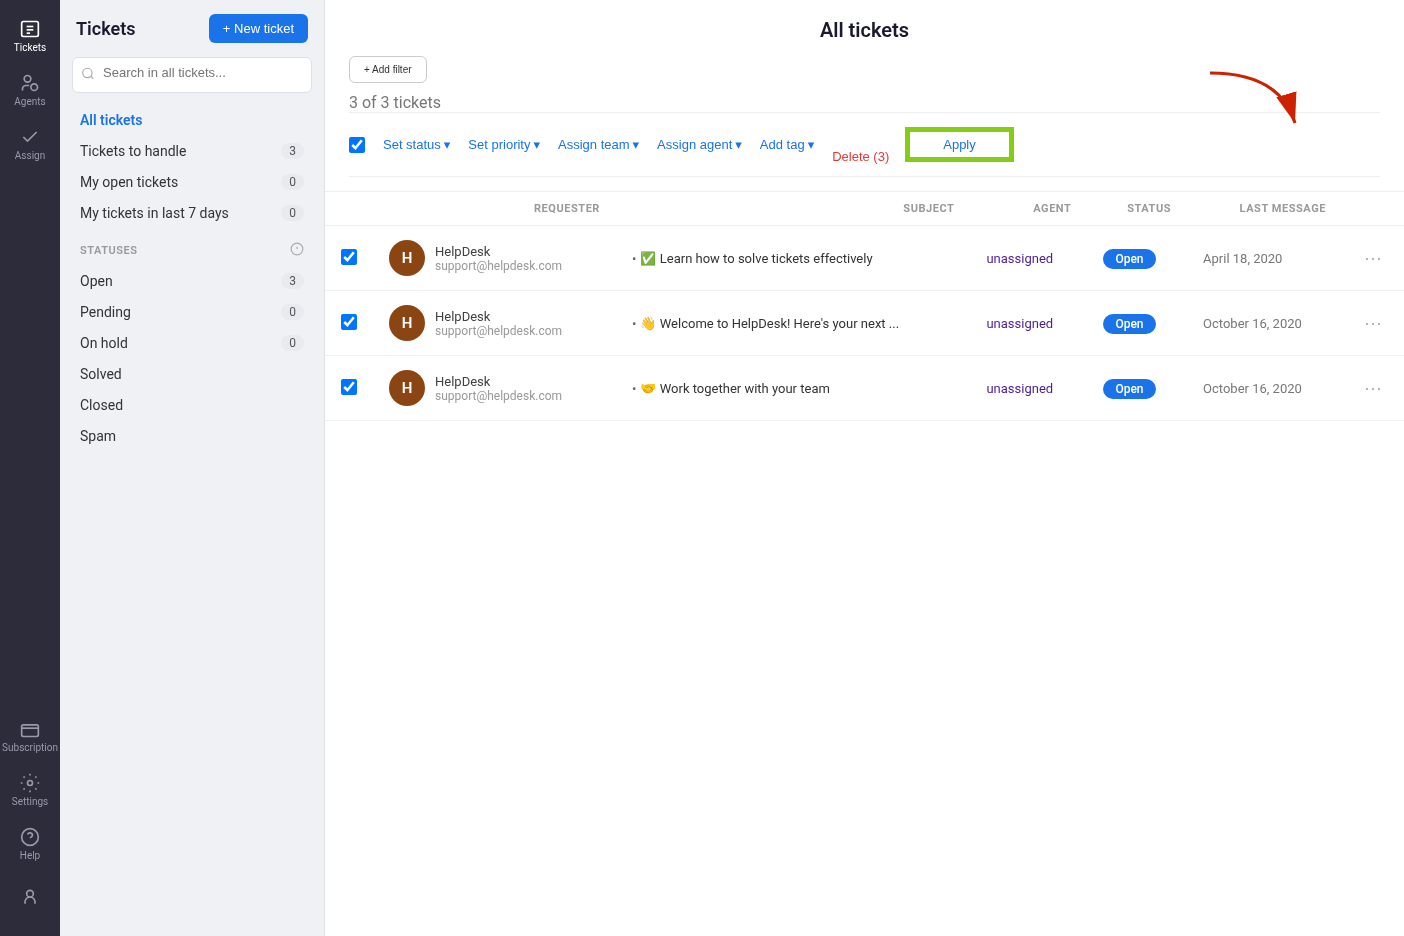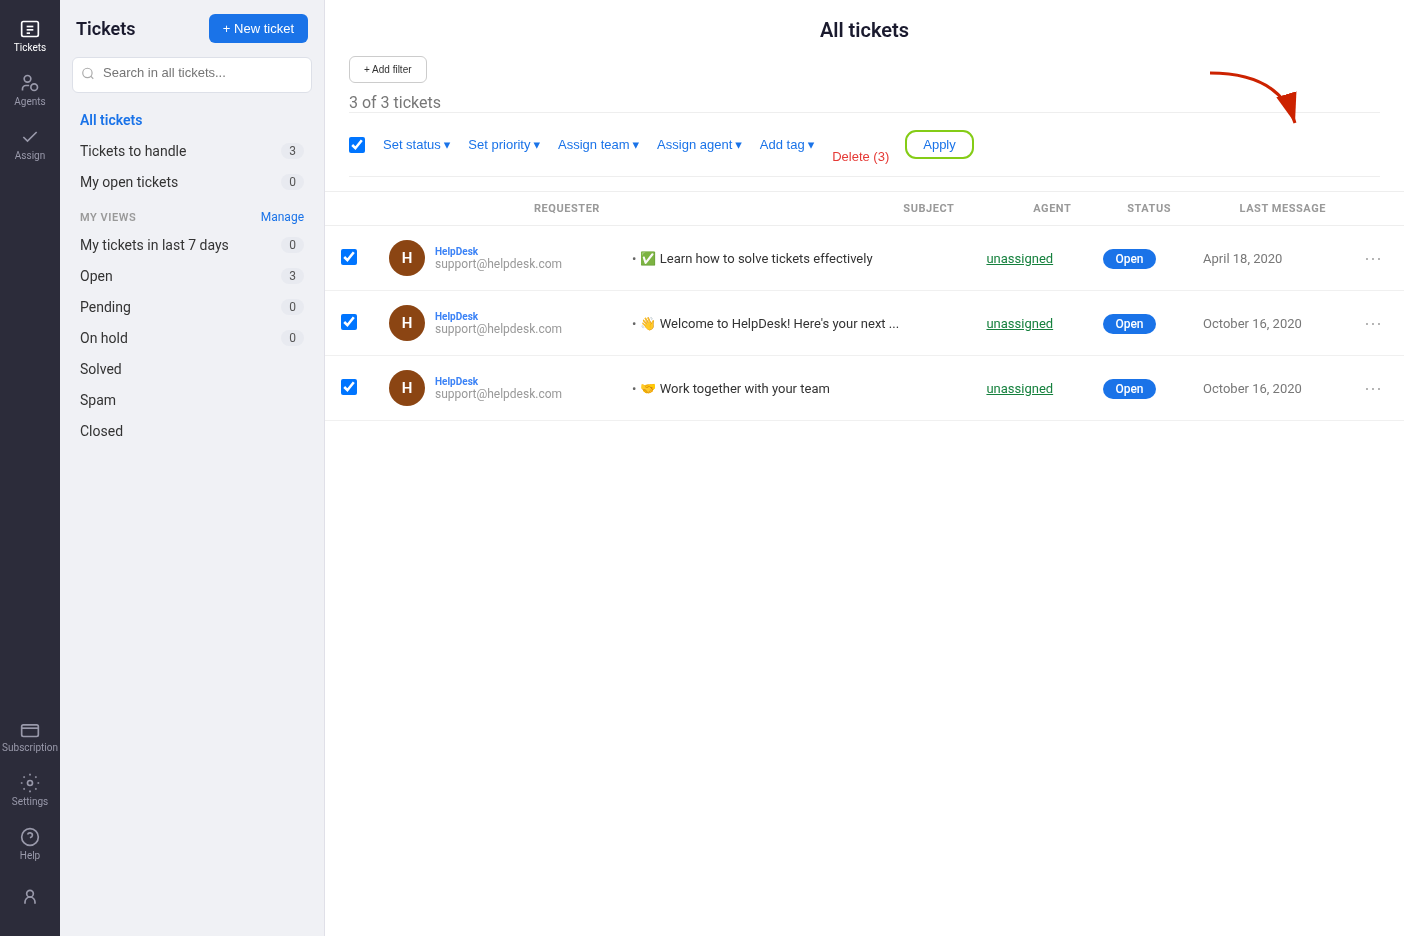--- a/index.html
+++ b/index.html
@@ -216,27 +216,27 @@
       color: #1a73e8;
       cursor: pointer;
       display: inline-flex;
       align-items: center;
       gap: 3px;
       padding: 4px 6px;
       border-radius: 4px;
     }
     .delete-btn { color: #e53935; margin-top: 24px; }
     .apply-btn {
-      border: 2px solid #84cc16;
+      border: 5px solid #84cc16;
       background: white;
       color: #1a73e8;
       font-size: 13px;
       font-weight: 500;
-      padding: 5px 16px;
-      border-radius: 11px;
+      padding: 5px 33px;
+      border-radius: 0;
       cursor: pointer;
       margin-left: 4px;
     }
 
     
     .tickets-table {
       width: 100%;
       border-collapse: collapse;
       font-size: 13px;
     }
@@ -262,25 +262,25 @@
       border-radius: 50%;
       background: #8B4513;
       display: flex;
       align-items: center;
       justify-content: center;
       color: white;
       font-weight: 600;
       font-size: 15px;
       flex-shrink: 0;
     }
-    .requester-info .name { font-weight: 700; color: #3b82f6; font-size: 10px; }
+    .requester-info .name { font-weight: 400; color: #404040; font-size: 13px; }
     .requester-info .email { color: #999; font-size: 12px; }
     .subject-cell { color: #333; }
     .subject-dot { color: #666; margin-right: 4px; }
-    .agent-cell { color: #15803d; text-decoration: underline; }
+    .agent-cell { color: #4c1d95; }
     .status-badge {
       background: #1a73e8;
       color: white;
       border-radius: 12px;
       padding: 3px 12px;
       font-size: 12px;
       font-weight: 500;
     }
     .date-cell { color: #777; }
     .more-btn {
@@ -385,51 +385,57 @@
       <span>Tickets to handle</span>
       <span class="sidebar-badge">3</span>
     </div>
     <div class="sidebar-item">
       <span>My open tickets</span>
       <span class="sidebar-badge">0</span>
     </div>
   </div>
 
   <div class="sidebar-section">
-    <div class="sidebar-section-header">
-      <span>MY VIEWS</span>
-      <span class="manage-link">Manage</span>
-    </div>
     <div class="sidebar-item">
       <span>My tickets in last 7 days</span>
       <span class="sidebar-badge">0</span>
     </div>
   </div>
 
   <div class="sidebar-section">
+    <div class="statuses-header">
+      <span>STATUSES</span>
+      <span class="info-icon">
+        <svg width="14" height="14" viewBox="0 0 24 24" fill="none" stroke="#aaa" stroke-width="2">
+            <circle cx="12" cy="12" r="10"></circle>
+            <line x1="12" y1="8" x2="12" y2="12"></line>
+            <line x1="12" y1="16" x2="12.01" y2="16"></line>
+          </svg>
+      </span>
+    </div>
     <div class="sidebar-item">
       <span>Open</span>
       <span class="sidebar-badge">3</span>
     </div>
     <div class="sidebar-item">
       <span>Pending</span>
       <span class="sidebar-badge">0</span>
     </div>
     <div class="sidebar-item">
       <span>On hold</span>
       <span class="sidebar-badge">0</span>
     </div>
     <div class="sidebar-item">
       <span>Solved</span>
     </div>
     <div class="sidebar-item">
+      <span>Closed</span>
+    </div>
+    <div class="sidebar-item">
       <span>Spam</span>
-    </div>
-    <div class="sidebar-item">
-      <span>Closed</span>
     </div>
   </div>
 </aside>
 
 <main class="main-content">
   <div class="main-header">
     <div class="main-title">All tickets</div>
     <div class="filter-bar">
       <button class="add-filter-btn">+ Add filter</button>
     </div>

